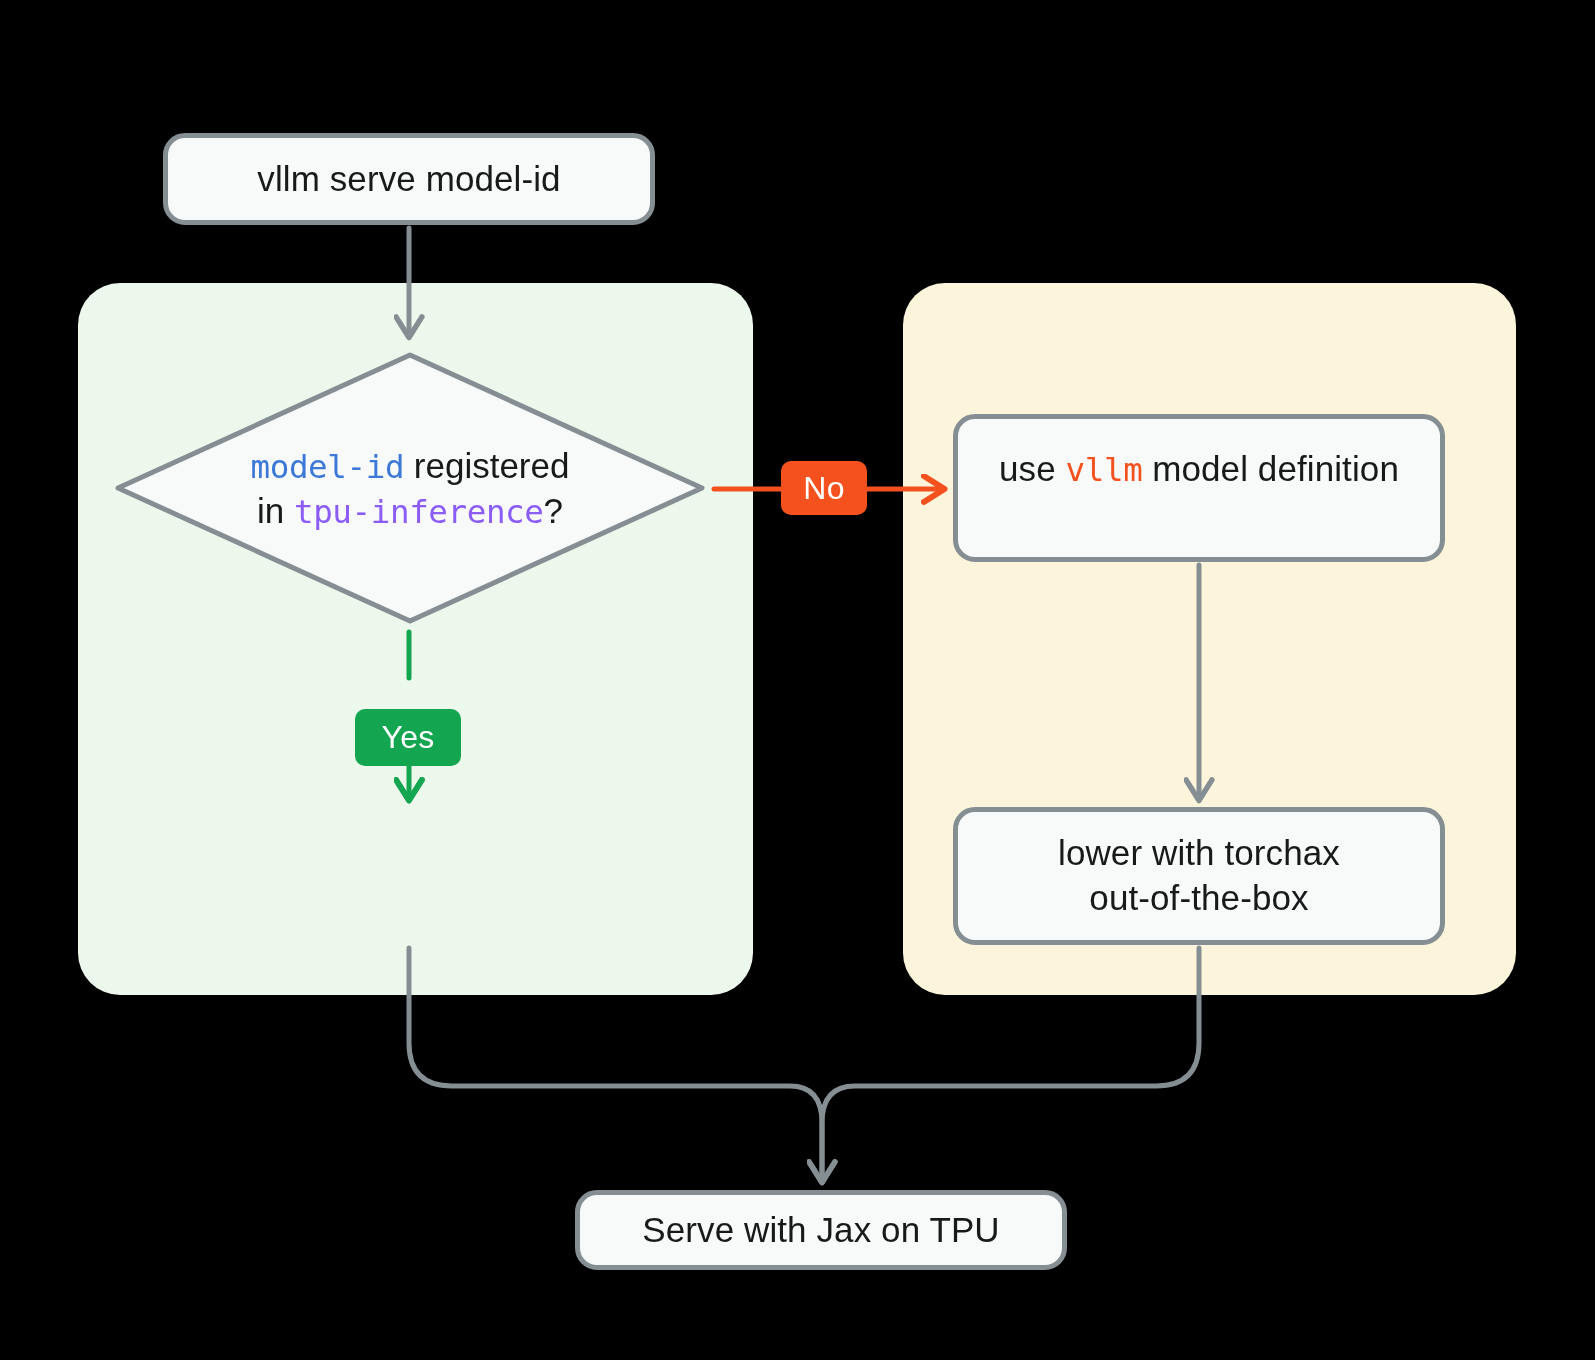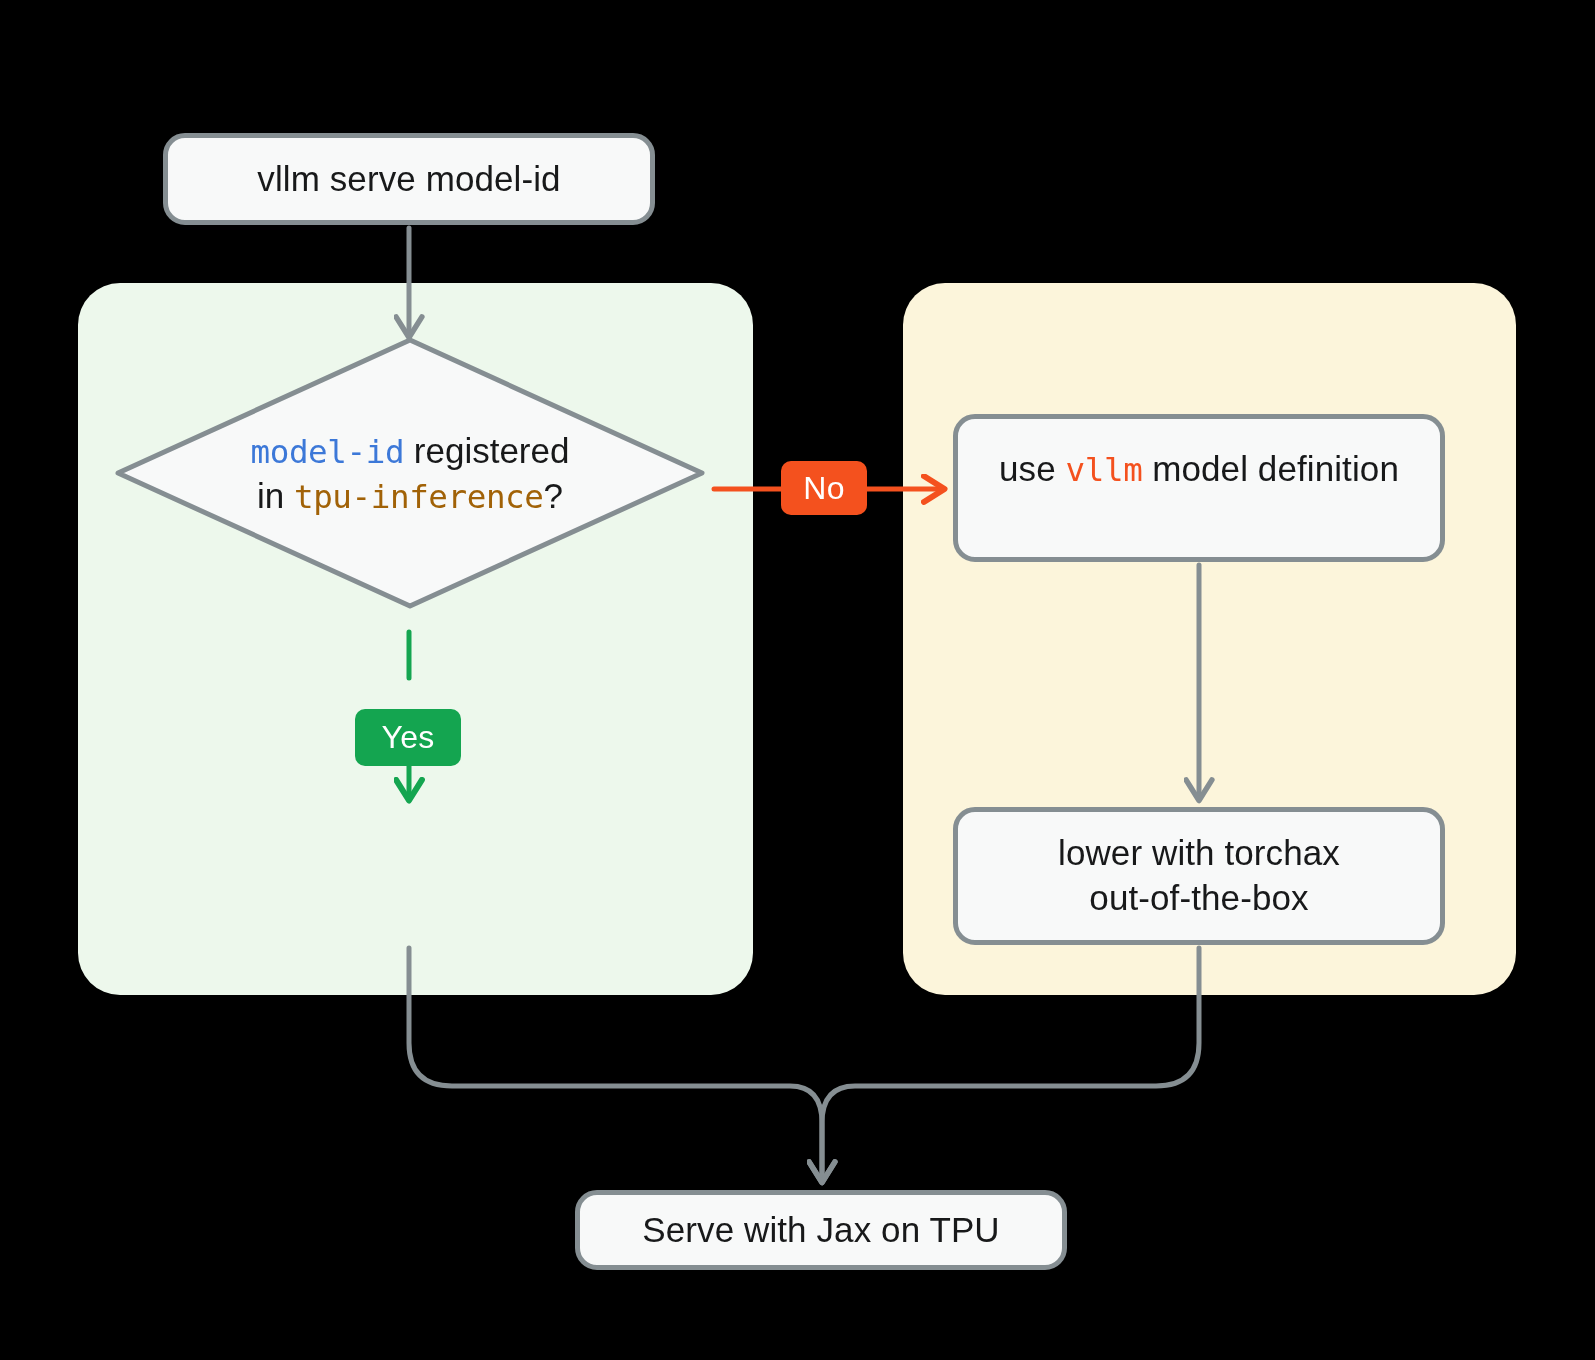--- a/index.html
+++ b/index.html
@@ -100,21 +100,21 @@
     left: 575px;
     top: 1157px;
     width: 492px;
     height: 80px;
   }
 
   
   #node-decision {
     position: absolute;
     left: 108px;
-    top: 297px;
+    top: 312px;
     width: 604px;
     height: 286px;
   }
   #node-decision svg {
     position: absolute;
     left: 0; top: 0;
     width: 604px;
     height: 286px;
   }
   #node-decision .dtext {
@@ -131,21 +131,21 @@
     color: #18191A;
   }
 
   
   .mono {
     font-family: "DejaVu Sans Mono", "Liberation Mono", monospace;
     font-size: 0.93em;
     letter-spacing: -0.4px;
   }
   .c-blue  { color: #3C78D8; }
-  .c-green { color: #a16207; }
+  .c-green { color: #8b5cf6; }
   .c-orange{ color: #F4511E; }
 
   
   .edge-label {
     position: absolute;
     box-sizing: border-box;
     display: flex;
     align-items: center;
     justify-content: center;
     color: #FFFFFF;

